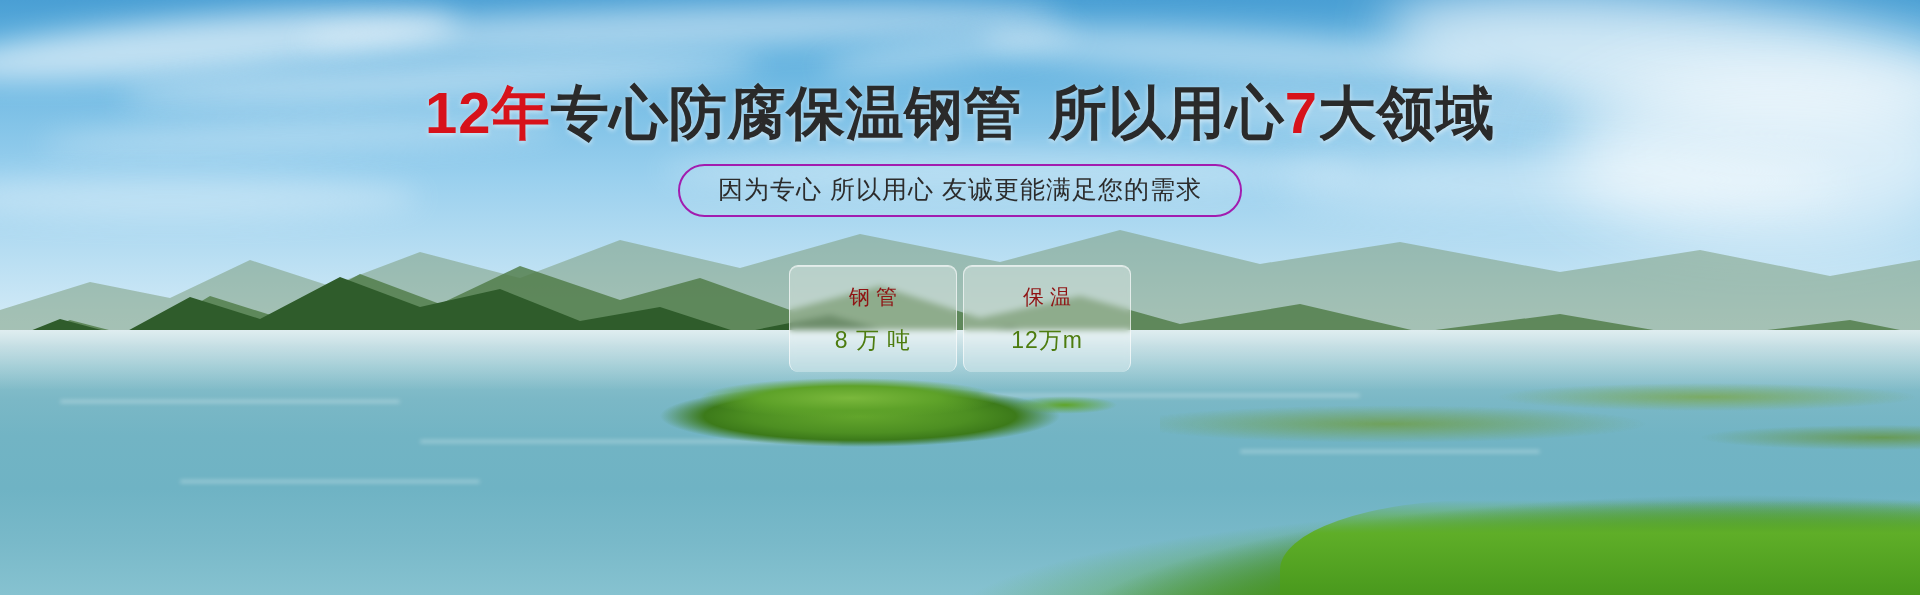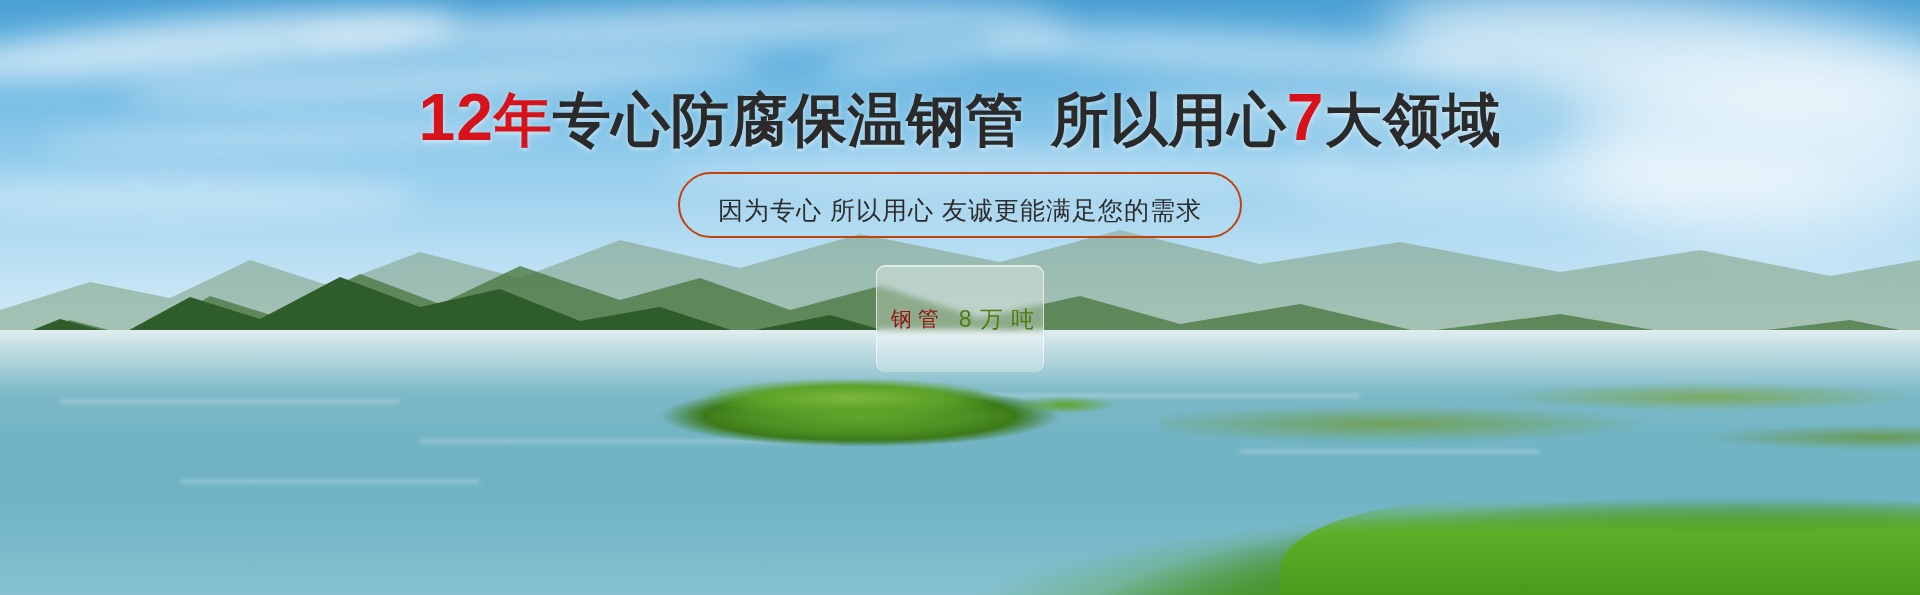--- a/index.html
+++ b/index.html
@@ -140,33 +140,33 @@
     margin-top:84px;
     font-size:58px;
     line-height:1;
     font-weight:bold;
     color:#2a2a2a;
     letter-spacing:1px;
     white-space:nowrap;
     text-shadow:0 2px 5px rgba(255,255,255,.55);
   }
   .headline .accent { color:#d7121a; }
-  .headline .num    { font-size:66px;margin-top:32px; }
+  .headline .num    { font-size:58px;margin-top:32px; }
   .headline .gap    { display:inline-block; width:26px; }
 
   .subwrap {
     margin-top:22px;
     display:flex;
     justify-content:center;
   }
   .subtitle {
     display:inline-block;
-    border:2px solid #c2410c;
+    border:2px solid #a21caf;
     border-radius:34px;
-    padding:22px 38px 11px;
+    padding:9px 38px 11px;
     font-size:25px;
     line-height:1.15;
     color:#2c2c2c;
     letter-spacing:1px;
     white-space:nowrap;
     background:rgba(255,255,255,.06);
   }
 
   
   .cards {
@@ -179,21 +179,21 @@
   }
   .card {
     width:168px;
     height:107px;
     border-radius:9px;
     background:rgba(255,255,255,.30);
     border:1px solid rgba(255,255,255,.62);
     border-bottom:none;
     backdrop-filter:blur(3px);
     display:flex;
-    flex-direction:row;
+    flex-direction:column;
     align-items:center;
     justify-content:center;
     gap:14px;
     box-shadow:inset 0 1px 0 rgba(255,255,255,.55);
     text-align:center;
   }
   .card-label {
     font-size:21px;
     color:#8f1414;
     letter-spacing:6px;
@@ -278,16 +278,20 @@
   </div>
 
   <div class="cards">
 
     <div class="card">
       <div class="card-label">钢管</div>
       <div class="card-value"><span>8 万 吨</span><sup></sup></div>
     </div>
 
 
+    <div class="card">
+      <div class="card-label">保温</div>
+      <div class="card-value"><span>12万m</span><sup></sup></div>
+    </div>
 
   </div>
 
 </div>
 
 </body></html>

